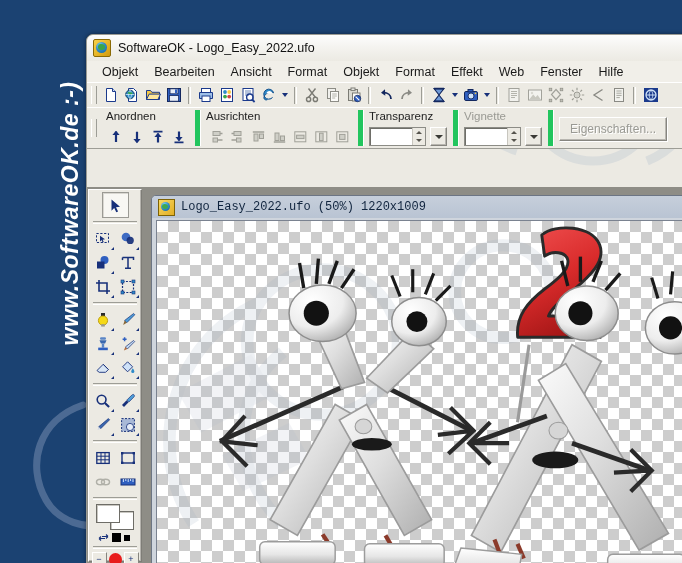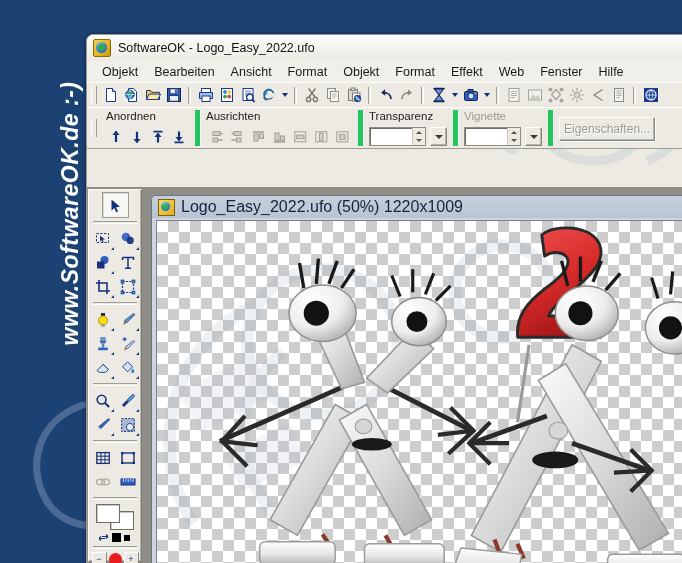--- a/index.html
+++ b/index.html
@@ -134,21 +134,21 @@
     width:15px;height:17px;margin-left:3px;background:#eceae3;
     border:1px solid #fff;border-right-color:#86857f;border-bottom-color:#86857f;
     box-shadow:inset -1px -1px 0 #b8b6b0;
     display:flex;align-items:center;justify-content:center;
   }
   .drop-btn i{
     width:0;height:0;border-left:4px solid transparent;border-right:4px solid transparent;
     border-top:4px solid #3a3a36;
   }
   .prop-button{
-    height:22px;padding:0 4px;margin-top:7px;
+    height:22px;padding:0 10px;margin-top:7px;
     background:#eceae3;color:#9a9a94;font-size:12px;
     display:flex;align-items:center;
     border:1px solid #fff;border-right-color:#86857f;border-bottom-color:#86857f;
     box-shadow:inset -1px -1px 0 #b8b6b0, 1px 1px 0 #fff;
     text-shadow:1px 1px 0 #ffffff;
   }
 
   
   #workspace{
     position:absolute;left:0;top:152px;right:0;bottom:0;
@@ -222,21 +222,21 @@
     border:1px solid #7d6206;
   }
   .doc-icon:after{
     content:"";position:absolute;left:2px;top:2px;width:9px;height:9px;border-radius:50%;
     background:radial-gradient(circle at 35% 30%,#86d6f4 0%,#2f8bc9 50%,#0f5a93 100%);
   }
   .doc-icon:before{
     content:"";position:absolute;left:3px;top:4px;width:6px;height:5px;z-index:2;
     background:#3fa94f;border-radius:45% 55% 50% 50%;
   }
-  #doc-title-text{font-size:16px;color:#10243e;margin-left:6px;white-space:nowrap;}
+  #doc-title-text{font-size:12px;color:#10243e;margin-left:6px;white-space:nowrap;font-family:Liberation Mono, monospace;}
 
   #canvas-frame{
     position:absolute;left:4px;top:24px;right:2px;bottom:0;
     border:1px solid #7a8290;border-right:none;border-bottom:none;
     background:#fff;overflow:hidden;
   }
   #canvas{
     position:absolute;inset:0;
     background-image:
       linear-gradient(45deg,#cdcdcd 25%,transparent 25%,transparent 75%,#cdcdcd 75%),

